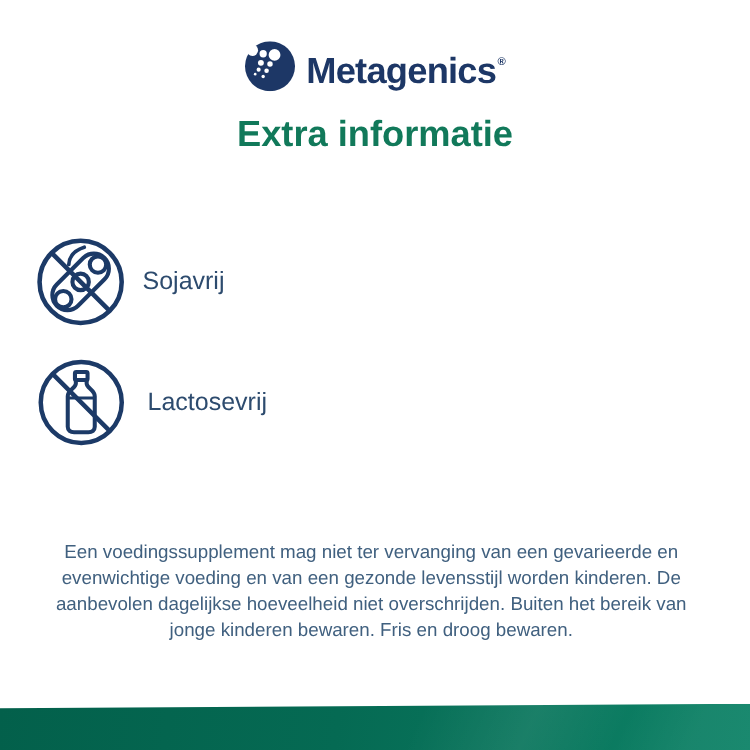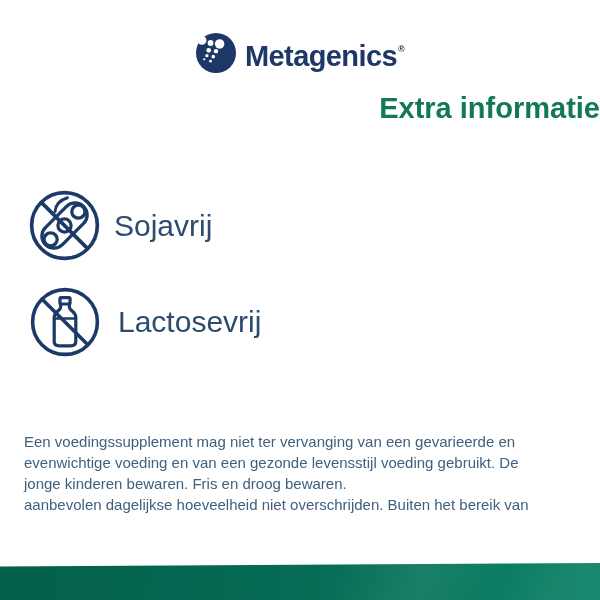--- a/index.html
+++ b/index.html
@@ -12,34 +12,34 @@
     position:absolute;top:29px;left:0;width:100%;
     display:flex;justify-content:center;align-items:center;gap:9px;
   }
   .logo-mark{width:40px;height:40px;display:block;}
   .wordmark{
     font-size:29px;font-weight:700;color:#1d3766;letter-spacing:-0.6px;line-height:40px;
   }
   .regmark{font-size:9px;font-weight:700;color:#1d3766;vertical-align:14px;margin-left:1px;}
   
   .heading{
-    position:absolute;top:92px;left:0;width:100%;text-align:right;
+    position:absolute;top:92px;left:0;width:100%;text-align:center;
     font-size:29px;font-weight:700;color:#11795a;
   }
   
   .feature{position:absolute;display:flex;align-items:center;}
   .feature svg{flex:0 0 auto;display:block;}
-  .feature-label{color:#2d4b6e;font-size:30px;font-weight:400;white-space:nowrap;}
+  .feature-label{color:#2d4b6e;font-size:20px;font-weight:400;white-space:nowrap;}
   .f-soy{left:28px;top:189px;gap:13px;}
   .f-gluten{left:303px;top:193px;gap:16px;}
   .f-lactose{left:29px;top:286px;gap:17px;}
   .icon-stroke{stroke:#1c3a67;fill:none;stroke-linecap:round;stroke-linejoin:round;}
   
   .disclaimer{
-    position:absolute;top:431px;left:24px;right:30px;text-align:left;
+    position:absolute;top:431px;left:24px;right:30px;text-align:center;
     color:#40607f;font-size:15px;line-height:21px;font-weight:400;
   }
   
   .bottom-bar{
     position:absolute;left:0;bottom:0;width:100%;height:37px;
     background:
       linear-gradient(115deg, rgba(255,255,255,0) 55%, rgba(255,255,255,0.07) 70%, rgba(255,255,255,0) 82%, rgba(255,255,255,0.05) 92%),
       linear-gradient(97deg,#03604b 0%, #056a53 45%, #0e8367 100%);
     clip-path:polygon(0 3.5px,100% 0,100% 100%,0 100%);
   }
@@ -95,20 +95,20 @@
       <g class="icon-stroke" stroke-width="5">
         <circle cx="50" cy="50" r="45"></circle>
         <line x1="19" y1="19" x2="81" y2="81"></line>
       </g>
     </svg>
     <div class="feature-label">Lactosevrij</div>
   </div>
 
   <div class="disclaimer">
     <div>Een voedingssupplement mag niet ter vervanging van een gevarieerde en</div>
-    <div>evenwichtige voeding en van een gezonde levensstijl voeding gebruikt. De</div>
+    <div>evenwichtige voeding en van een gezonde levensstijl worden kinderen. De</div>
+    <div>aanbevolen dagelijkse hoeveelheid niet overschrijden. Buiten het bereik van</div>
     <div>jonge kinderen bewaren. Fris en droog bewaren.</div>
-    <div>aanbevolen dagelijkse hoeveelheid niet overschrijden. Buiten het bereik van</div>
   </div>
 
   <div class="bottom-bar"></div>
 
 </div>
 
 </body></html>

